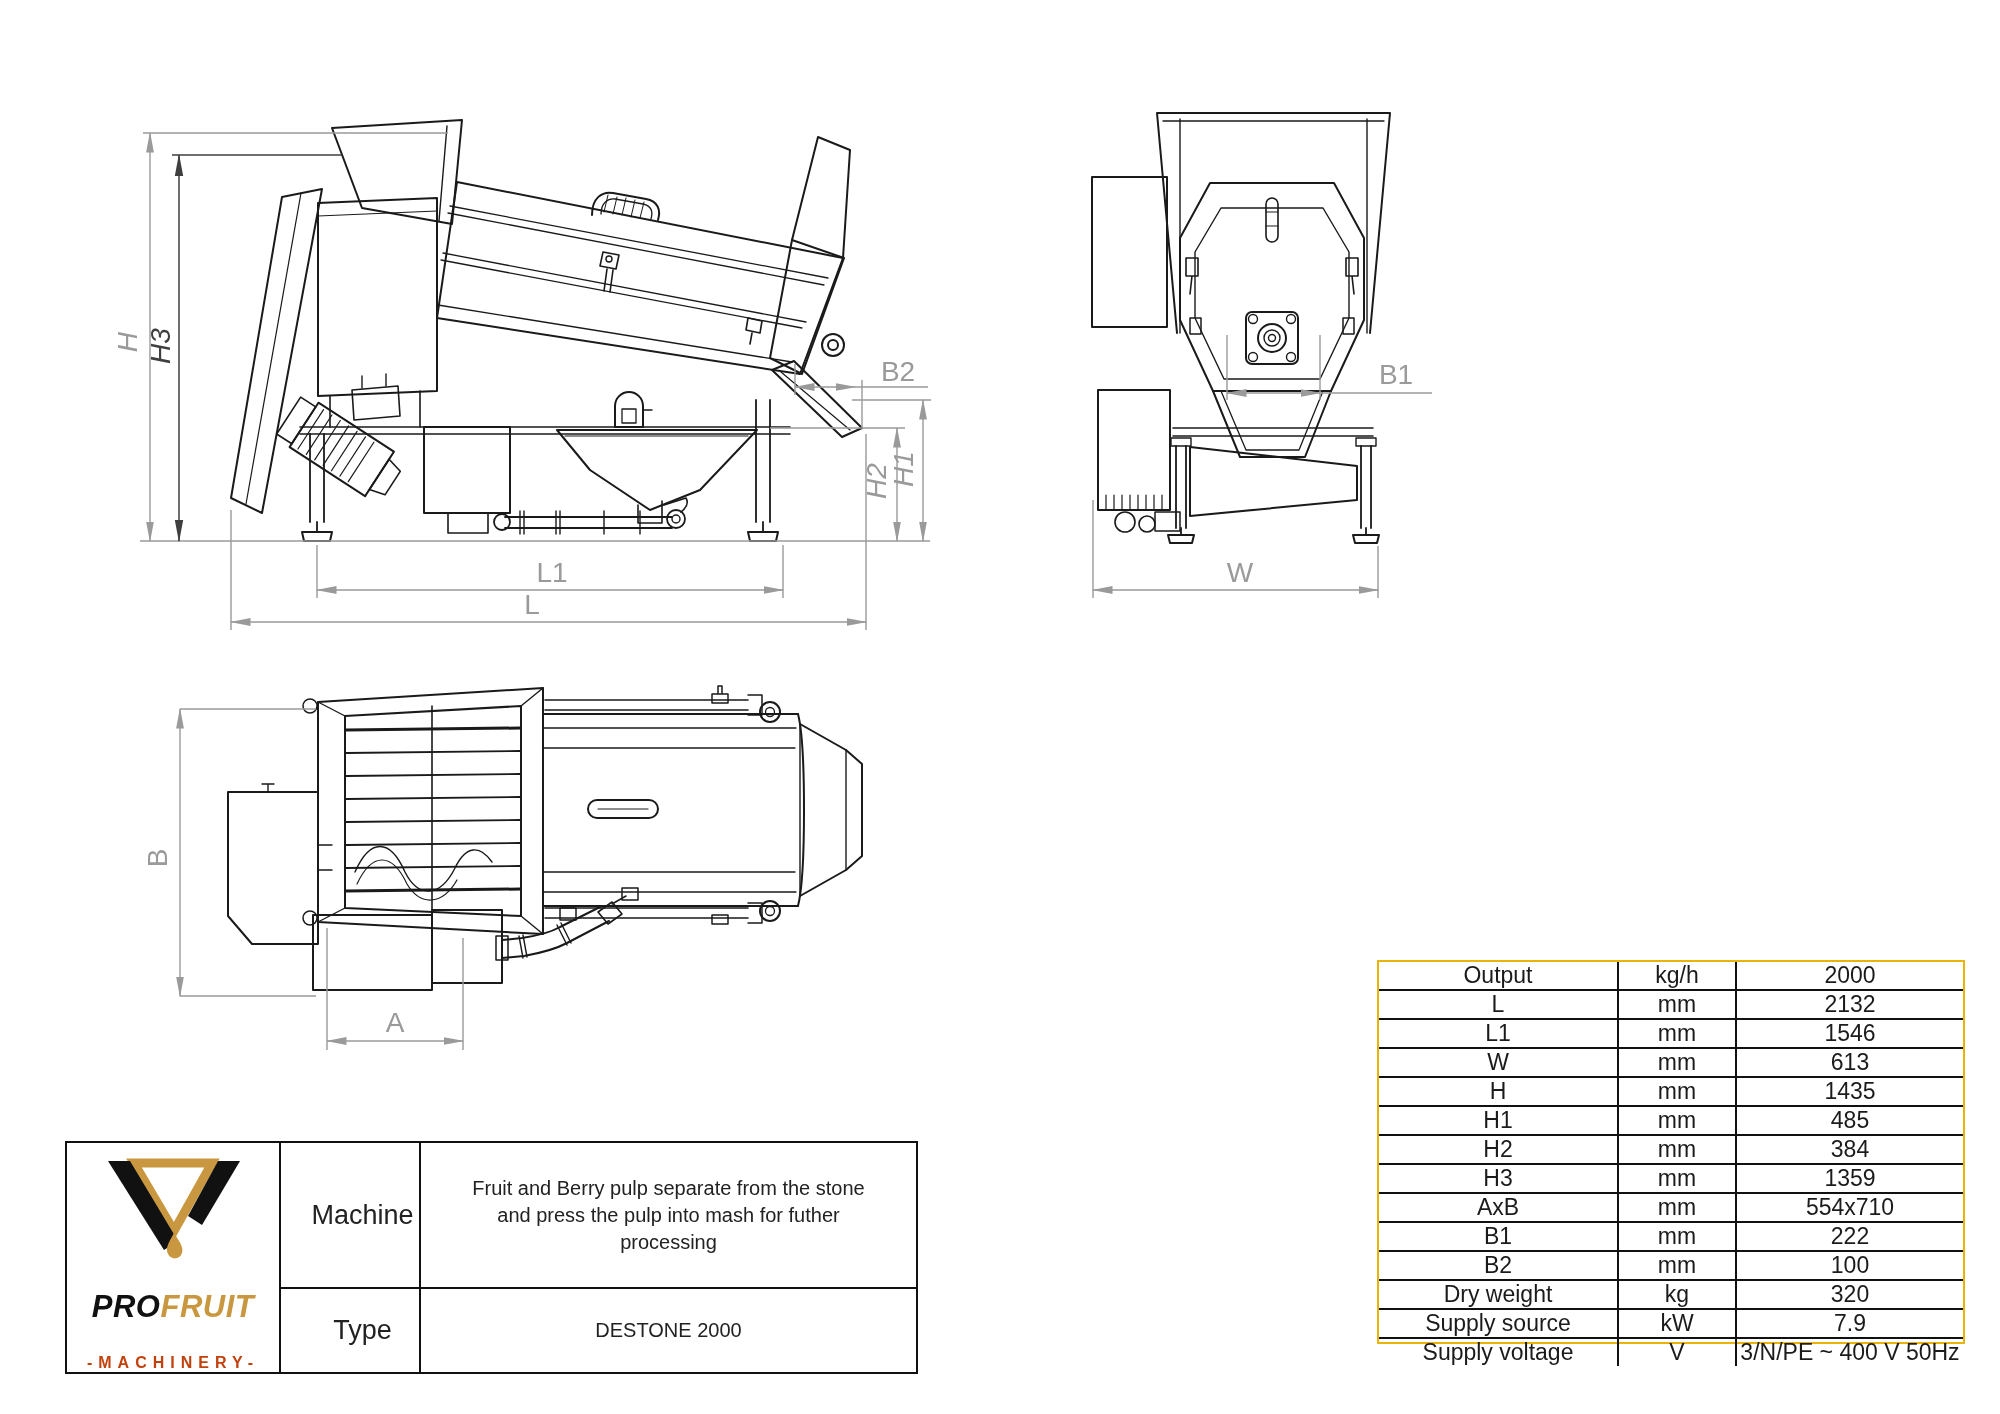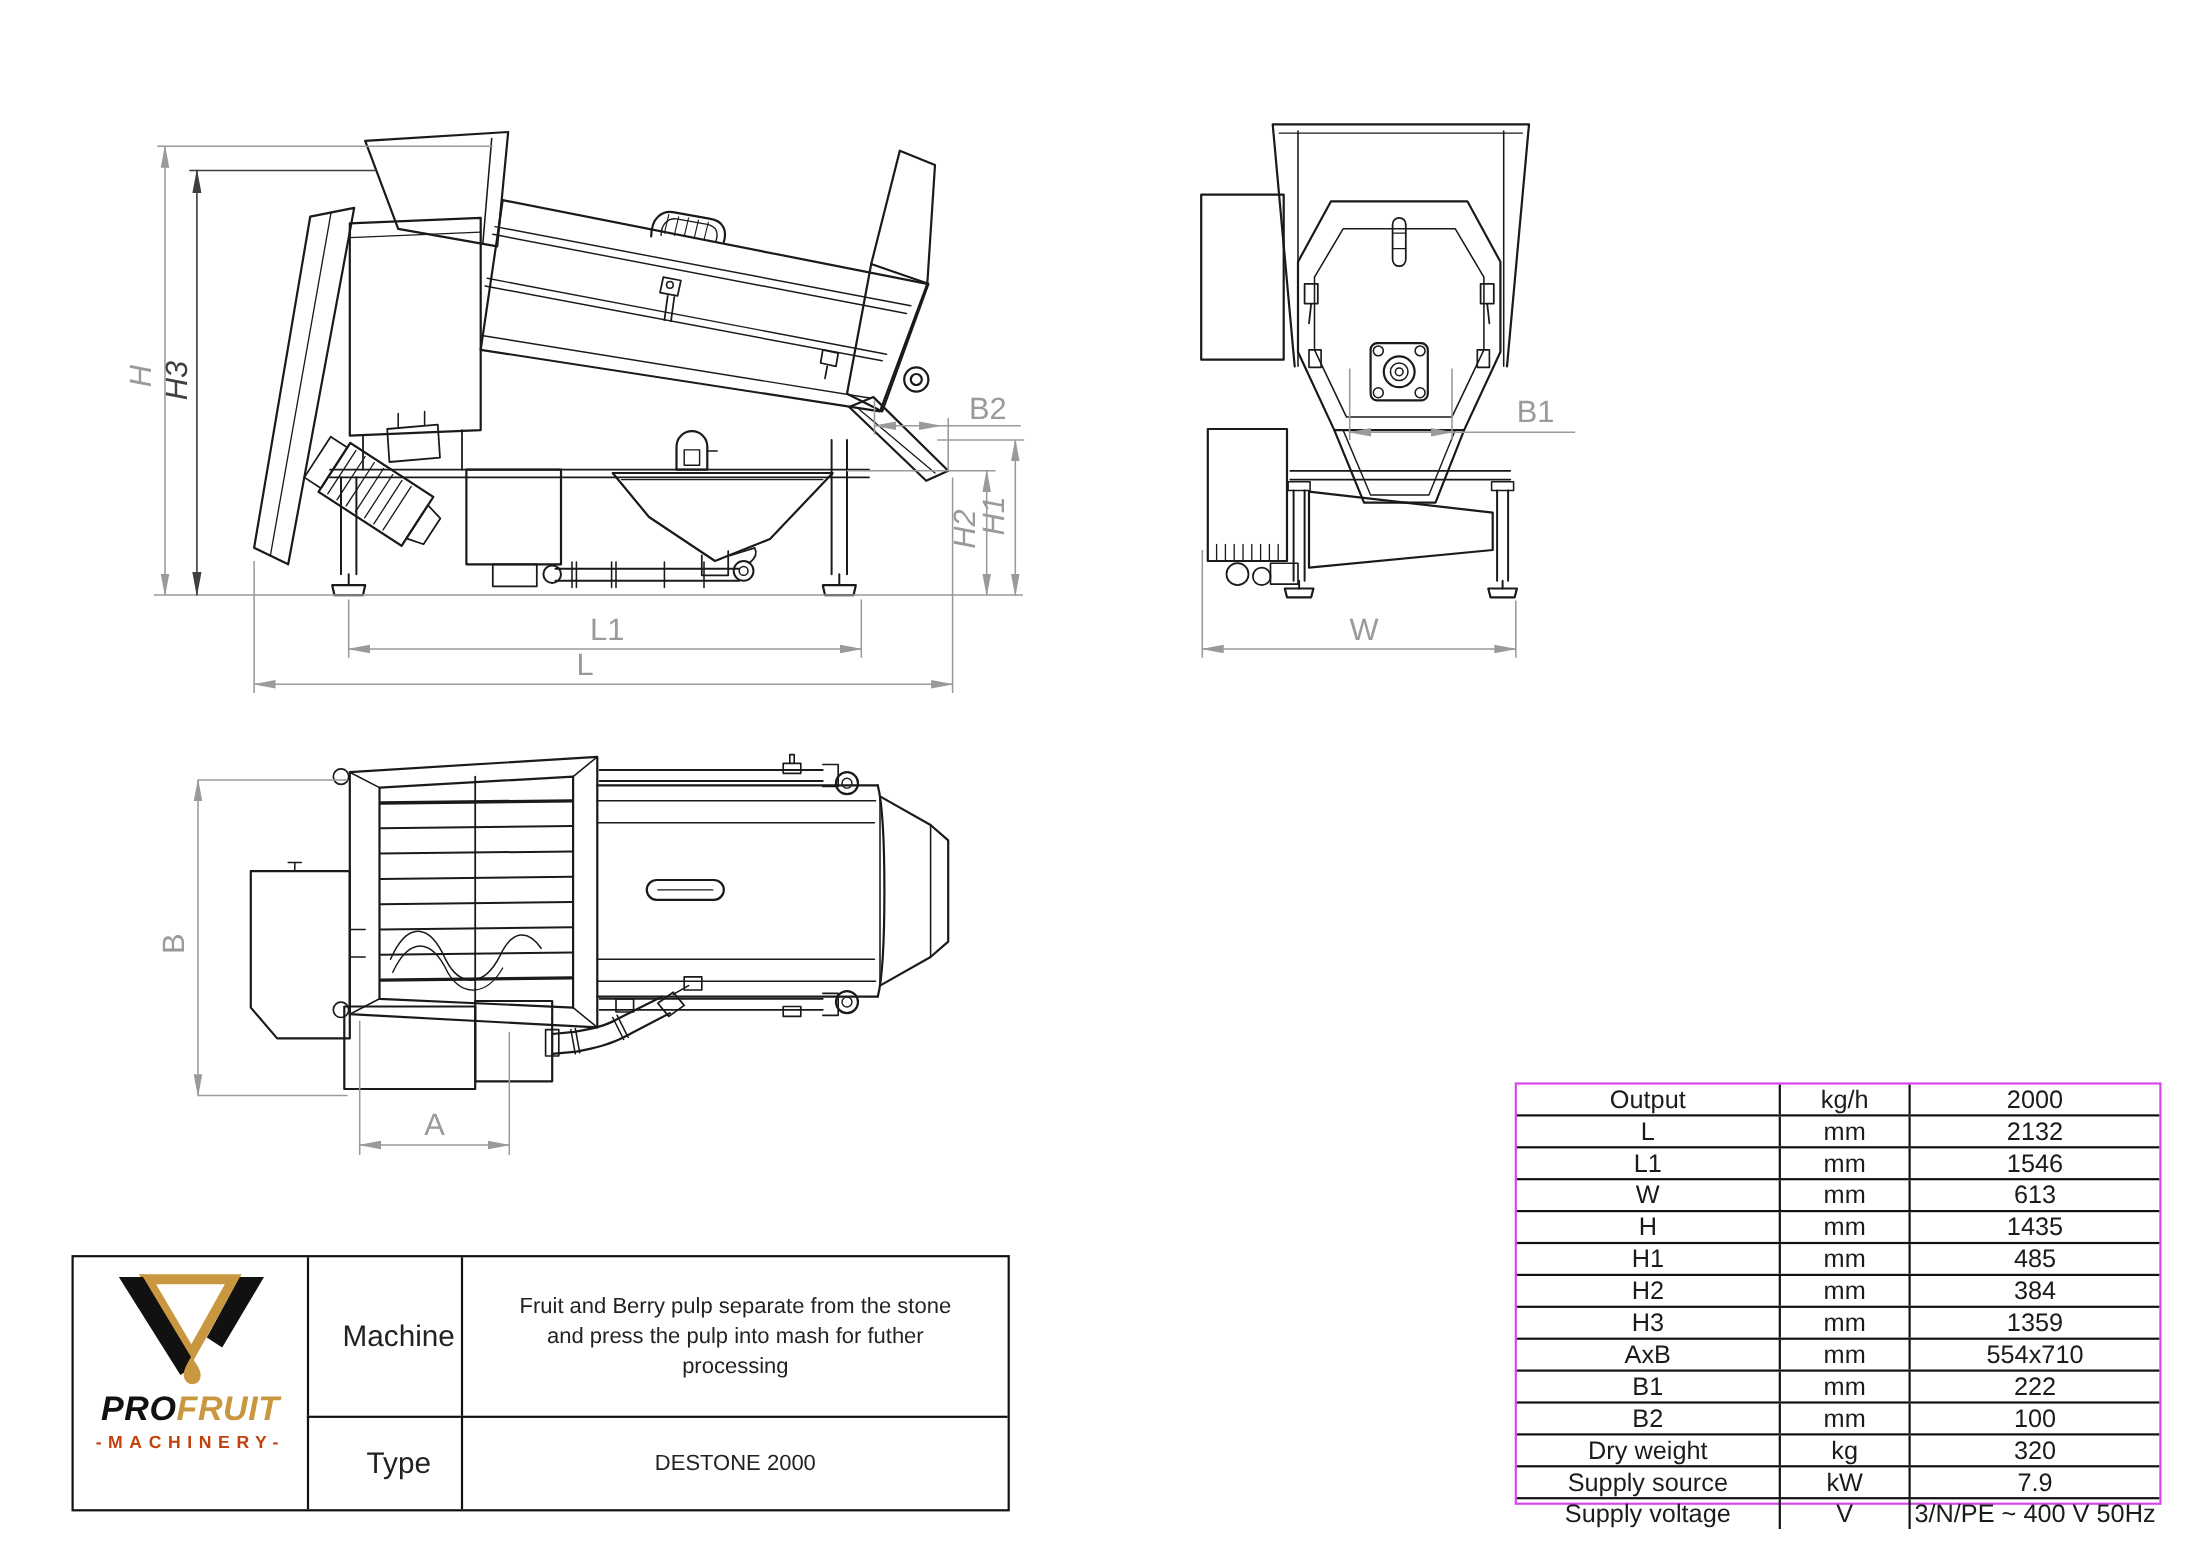--- a/index.html
+++ b/index.html
@@ -8,32 +8,32 @@
   .abs{position:absolute;}
   svg text{font-family:"Liberation Sans", sans-serif;}
 
   
   #title-block{left:65px;top:1141px;width:853px;height:233px;
     border:2px solid #111;box-sizing:border-box;display:grid;
     grid-template-columns:212px 140px 1fr;grid-template-rows:144px 1fr;}
   #title-block .cell{border-left:2px solid #111;box-sizing:border-box;
     display:flex;align-items:center;justify-content:center;text-align:center;}
   #title-block .logo-cell{grid-row:1 / span 2;border-left:none;
-    flex-direction:column;justify-content:flex-start;padding-top:10px;}
+    flex-direction:column;justify-content:space-between;padding-top:10px;}
   #title-block .row2{border-top:2px solid #111;}
   .tb-label{font-size:27px;color:#222;padding-left:25px;}
   .tb-value{font-size:20px;color:#222;line-height:27px;}
   #logo-text{font-size:31px;font-weight:bold;font-style:italic;color:#111;
     letter-spacing:.5px;margin-top:2px;}
   #logo-text .gold{color:#c9973f;}
   #logo-sub{font-size:16px;font-weight:bold;color:#c2410c;letter-spacing:6px;margin-top:4px;}
 
   
-  #spec-table{left:1377px;top:984px;width:588px;height:384px;
-    border:2px solid #d946ef;box-sizing:border-box;display:grid;
+  #spec-table{left:1377px;top:960px;width:588px;height:384px;
+    border:2px solid #eab308;box-sizing:border-box;display:grid;
     grid-auto-rows:1fr;}
   #spec-table .srow{display:grid;grid-template-columns:238px 118px 1fr;
     border-top:2px solid #111;box-sizing:border-box;}
   #spec-table .srow:first-child{border-top:none;}
   #spec-table .scell{border-left:2px solid #111;box-sizing:border-box;
     display:flex;align-items:center;justify-content:center;
     font-size:23px;color:#1b1b1b;white-space:nowrap;}
   #spec-table .scell:first-child{border-left:none;}
 </style>
 </head>

